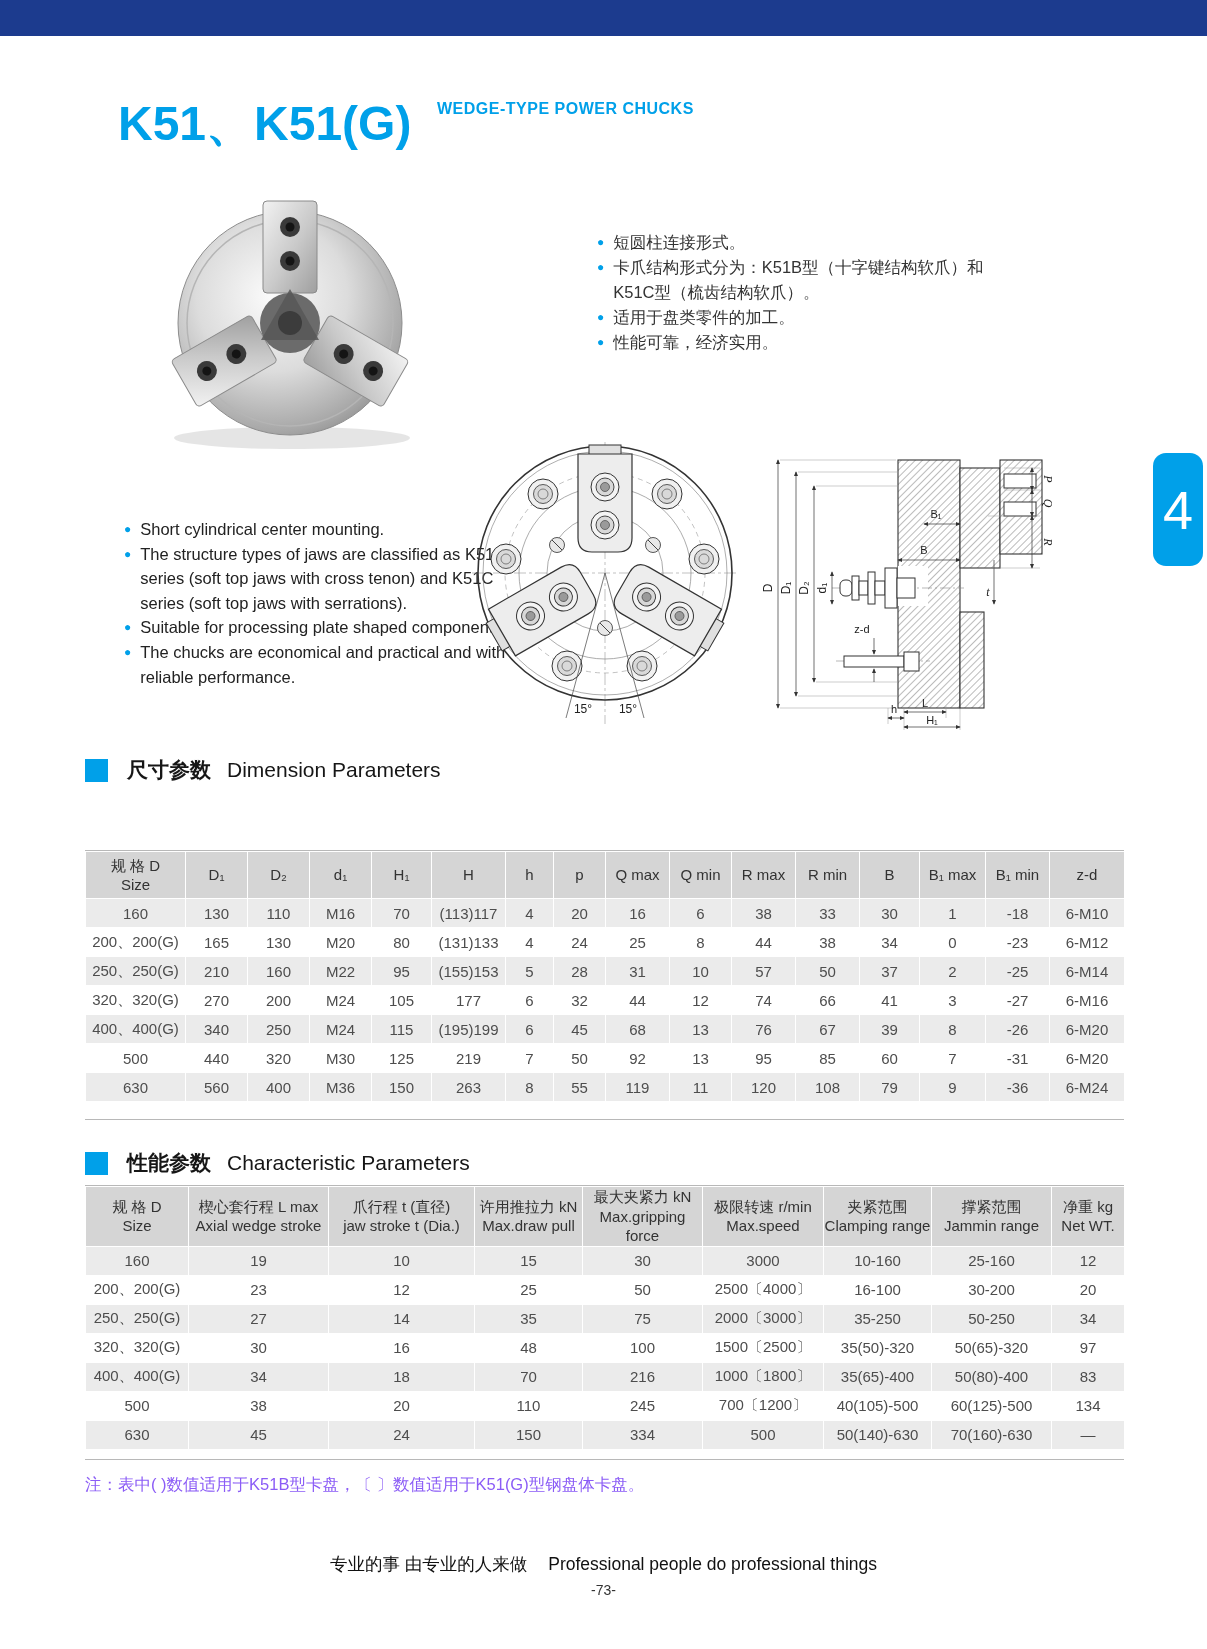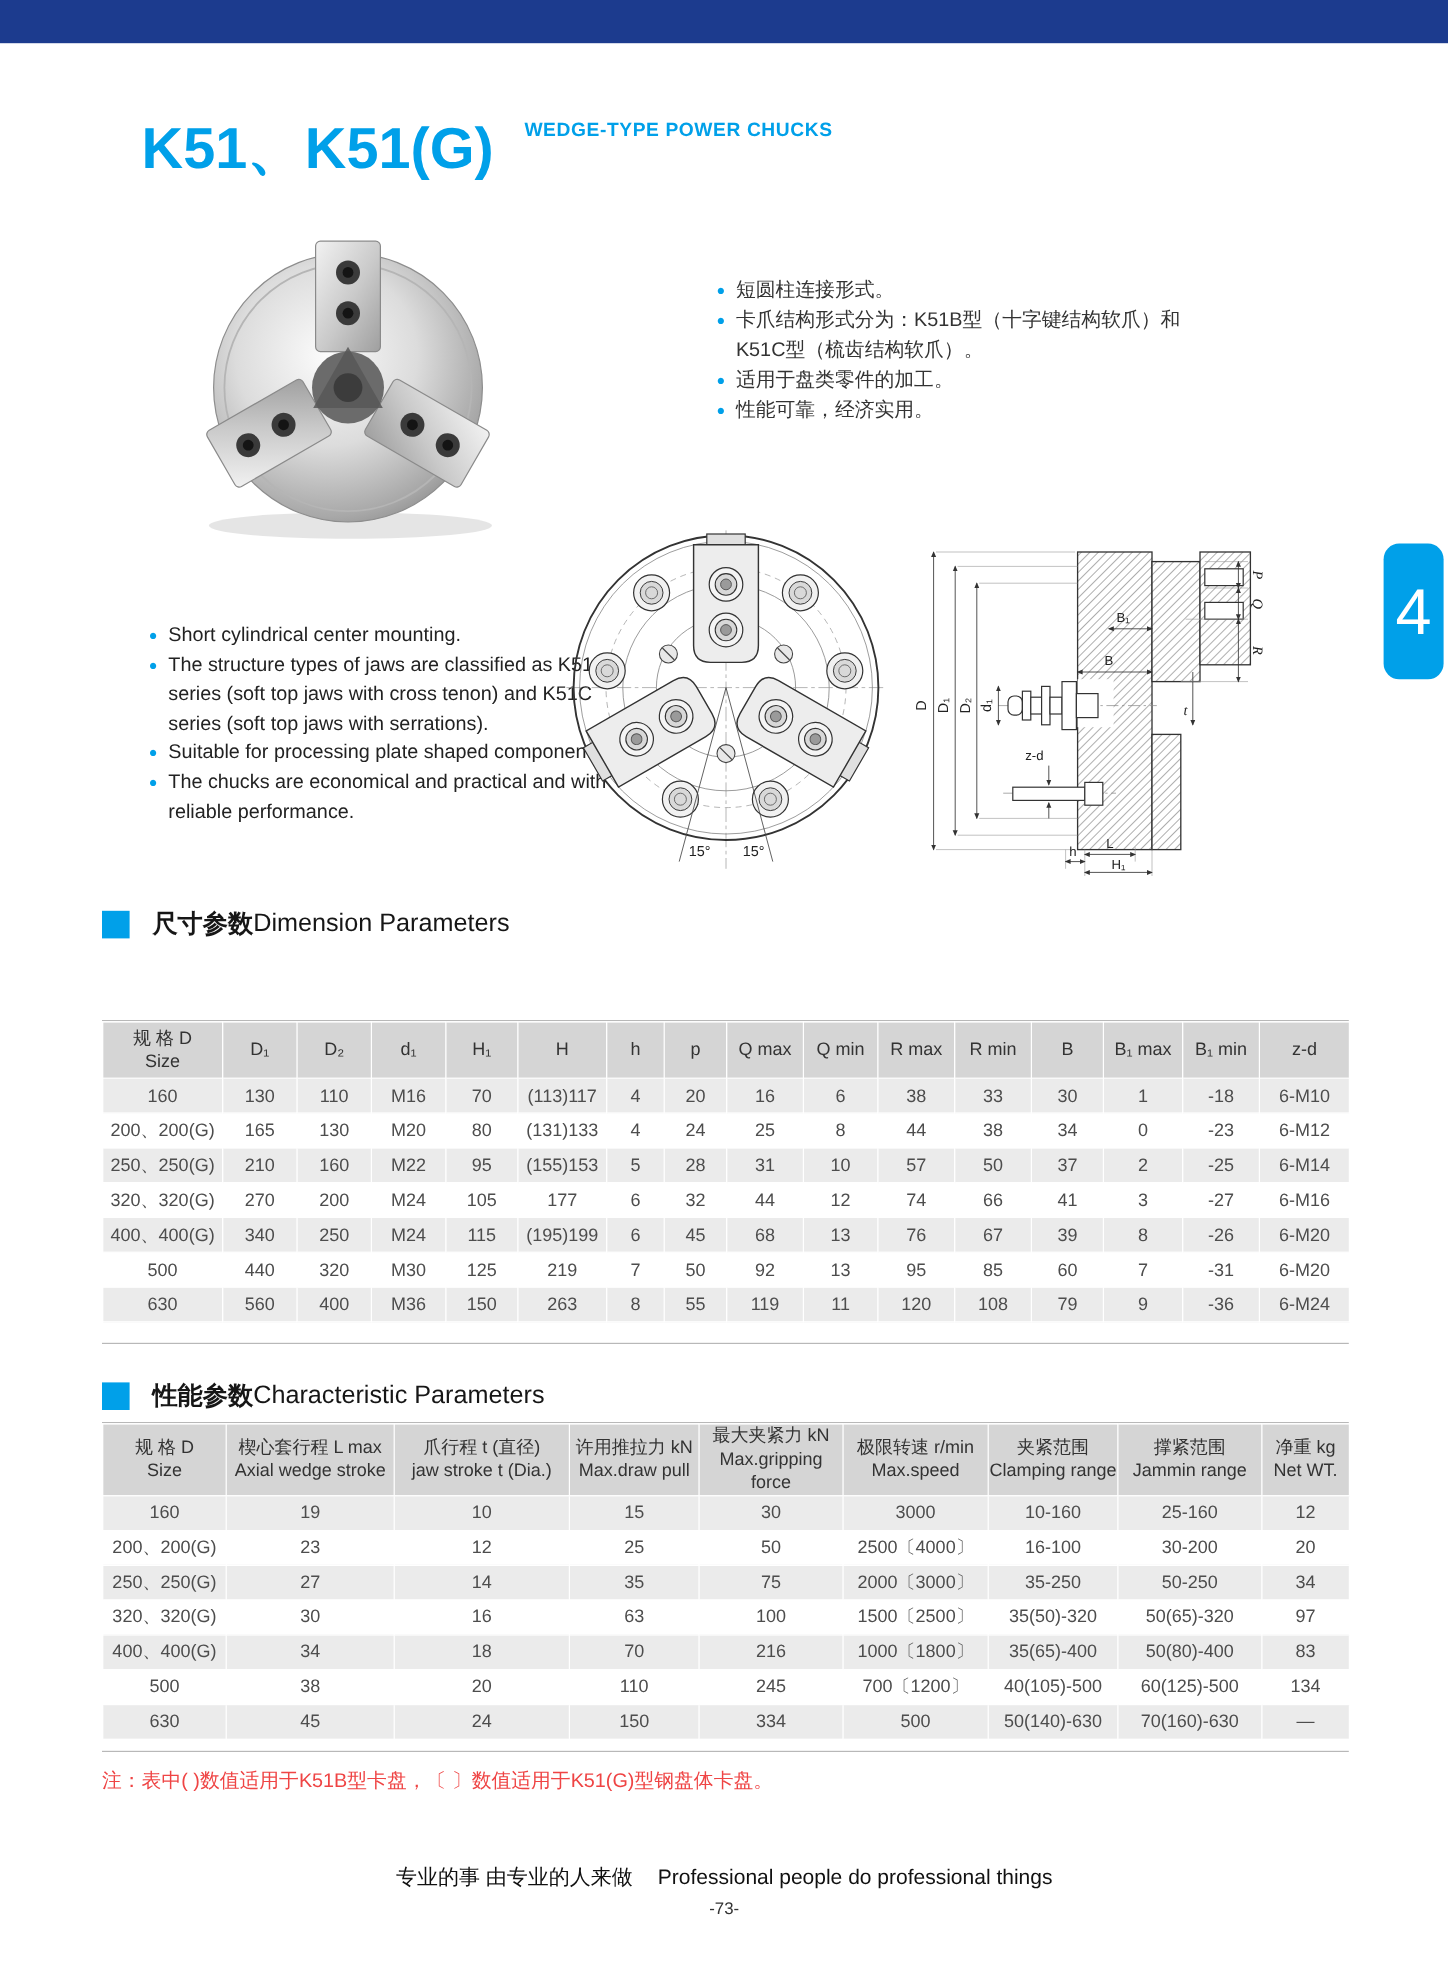--- a/index.html
+++ b/index.html
@@ -25,42 +25,42 @@
 
   .fview { position:absolute; left:468px; top:440px; width:275px; height:290px; }
   .sview { position:absolute; left:748px; top:436px; width:305px; height:300px; }
 
   .chapter-tab { position:absolute; left:1153px; top:453px; width:50px; height:113px;
     background:var(--accent,#00a0e9); border-radius:13px; color:#fff;
     display:flex; align-items:center; justify-content:center; font-size:54px; }
 
   .sec { position:absolute; left:85px; display:flex; align-items:center; }
   .sec .sq { width:23px; height:23px; background:var(--accent,#00b0f0); margin-right:19px; }
-  .sec .t-cn { font-size:21px; font-weight:bold; color:#161616; margin-right:0; }
+  .sec .t-cn { font-size:21px; font-weight:bold; color:#161616; margin-right:16px; }
   .sec .t-en { font-size:21px; color:#161616; }
   #sec-dim { top:756px; }
   #sec-char { top:1149px; }
 
   table.data-table { position:absolute; left:85px; border-collapse:collapse; table-layout:fixed; }
   #dim-table { top:851px; width:1039px; }
   #char-table { top:1186px; width:1039px; }
   .data-table th { background:var(--table-header,#d5d5d5); font-weight:normal; font-size:15px; color:#333;
     white-space:pre-line; vertical-align:middle; text-align:center; line-height:1.3; border:1.5px solid #fff; }
   #dim-table th { height:47px; }
   #char-table th { height:53px; }
   .data-table td { text-align:center; font-size:15px; color:#4d4d4d; height:29px;
     vertical-align:middle; border:1.5px solid #fff; }
   .data-table tr.odd td { background:var(--row-stripe,#ebebeb); }
   .data-table tr.even td { background:#ffffff; }
 
   .rule { position:absolute; left:85px; width:1039px; height:1px; background:#b8b8b8; }
   #rule-t1-top { top:850px; } #rule-t1-bot { top:1119px; }
   #rule-t2-top { top:1185px; } #rule-t2-bot { top:1459px; }
 
-  .notes { position:absolute; left:85px; top:1470px; font-size:16.5px; line-height:28px; color:#ef4444; }
+  .notes { position:absolute; left:85px; top:1470px; font-size:16.5px; line-height:28px; color:#8b5cf6; }
   .footer { position:absolute; left:0; top:1552px; width:1207px; text-align:center; font-size:17.5px; color:#111; }
   .footer .cn { margin-right:16px; }
   .pagenum { position:absolute; left:0; top:1582px; width:1207px; text-align:center; font-size:14px; color:#333; }
 </style>
 </head>
 <body>
 
 <div class="topbar"></div>
 
 <div class="title">K51、K51(G)</div>
@@ -525,21 +525,21 @@
         <td>75</td>
         <td>2000〔3000〕</td>
         <td>35-250</td>
         <td>50-250</td>
         <td>34</td>
       </tr>
       <tr class="even">
         <td>320、320(G)</td>
         <td>30</td>
         <td>16</td>
-        <td>63</td>
+        <td>48</td>
         <td>100</td>
         <td>1500〔2500〕</td>
         <td>35(50)-320</td>
         <td>50(65)-320</td>
         <td>97</td>
       </tr>
       <tr class="odd">
         <td>400、400(G)</td>
         <td>34</td>
         <td>18</td>

